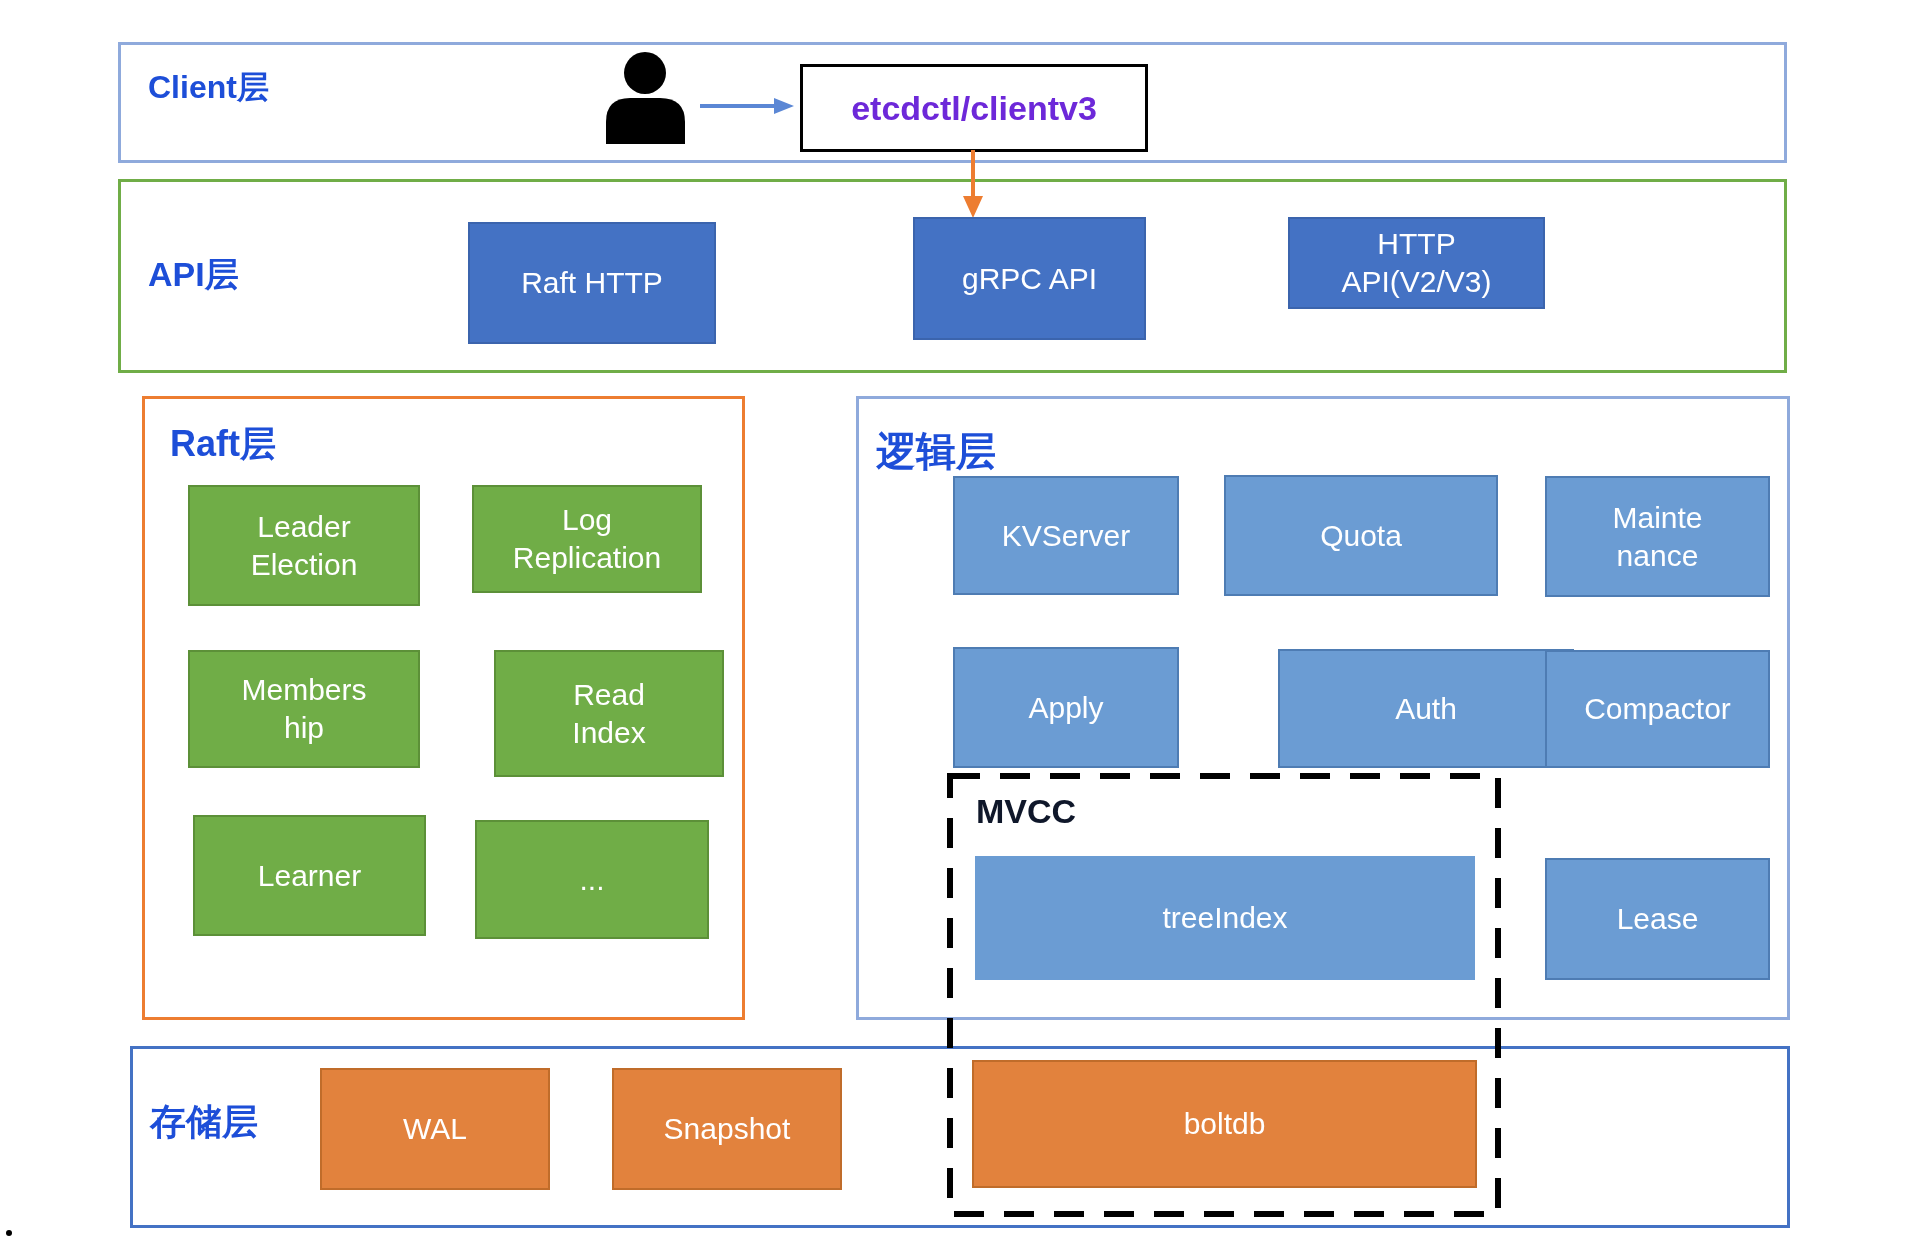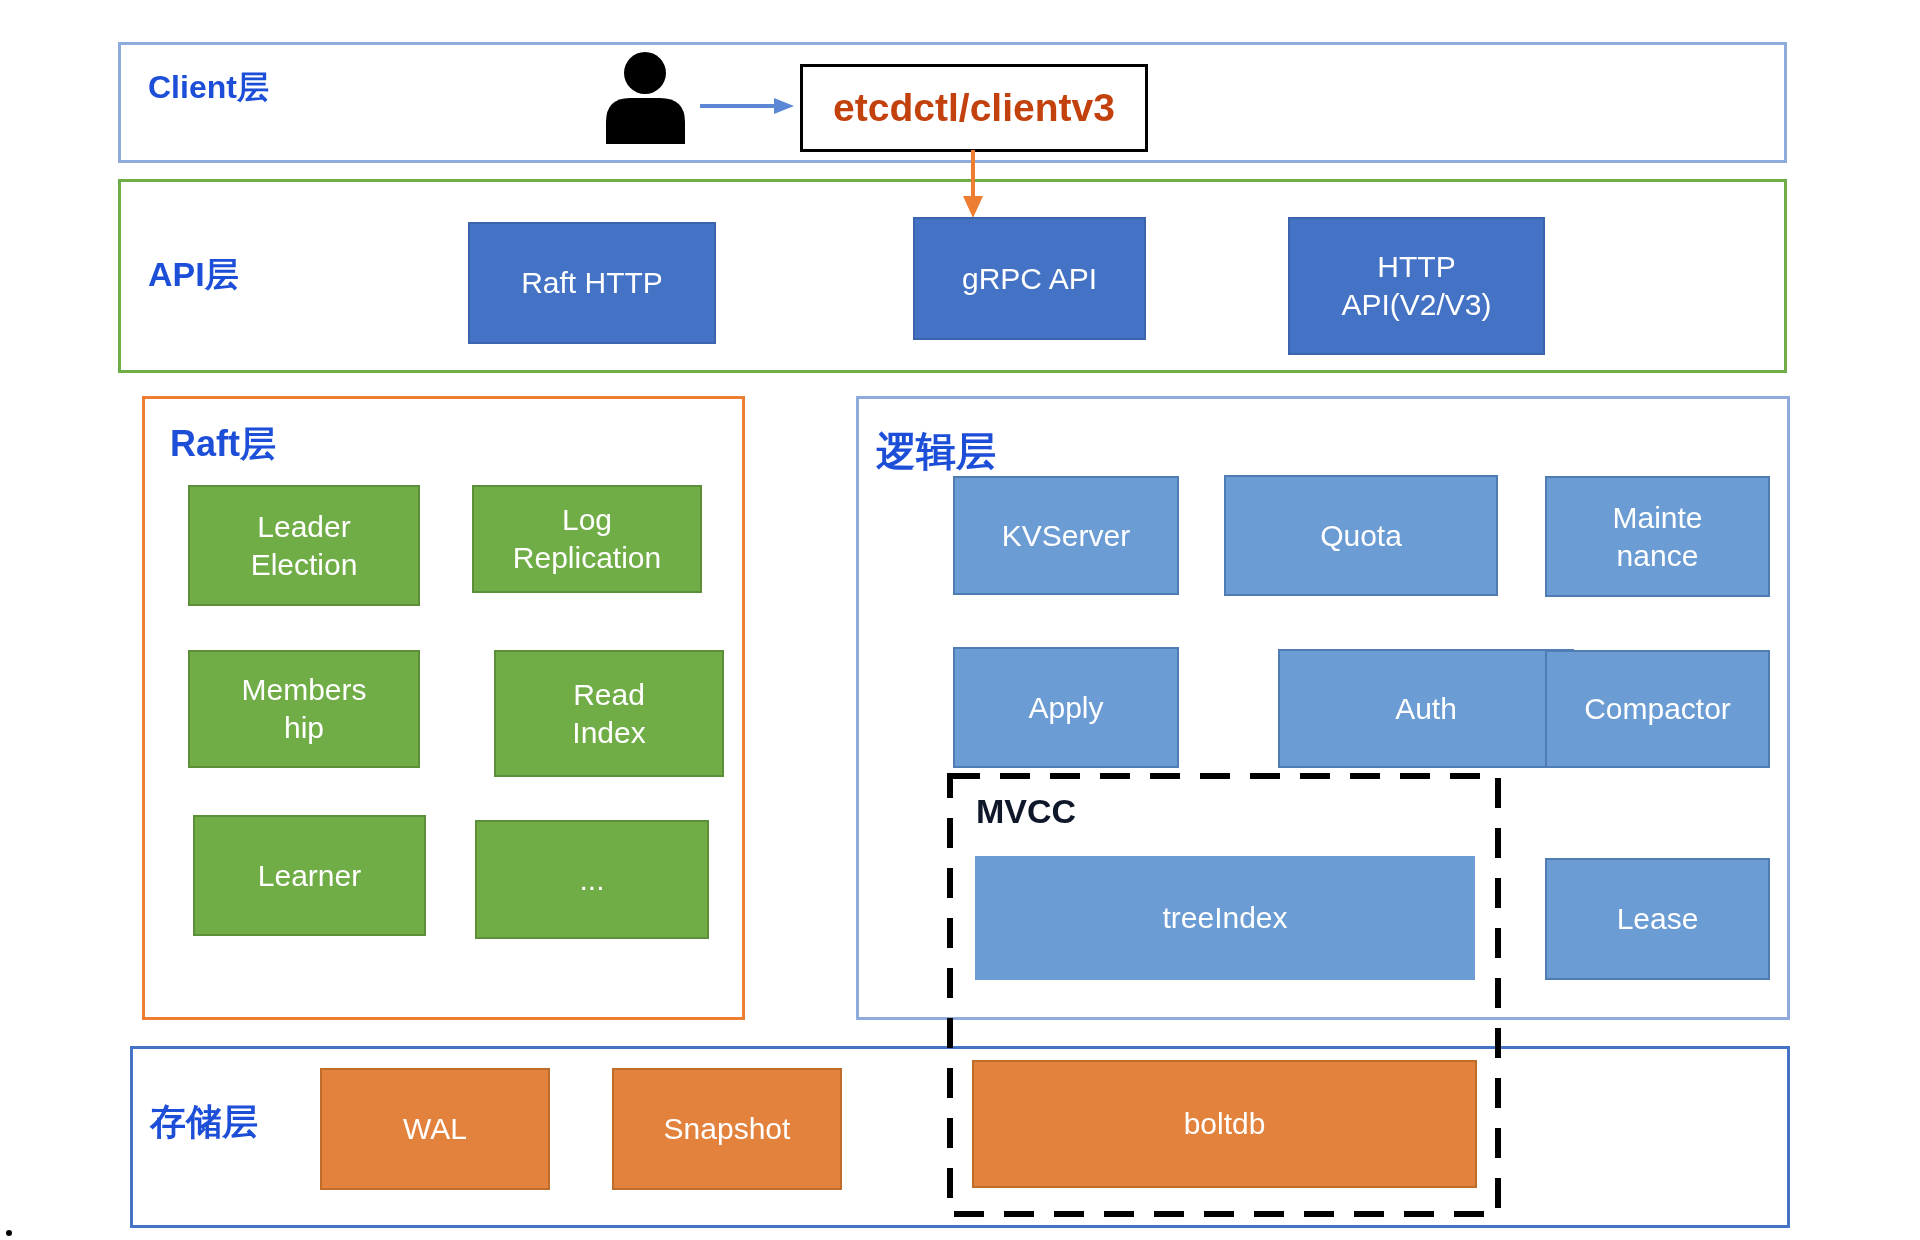--- a/index.html
+++ b/index.html
@@ -25,22 +25,22 @@
     display:flex;align-items:center;justify-content:center;
     text-align:center;color:#ffffff;
     font-size:30px;line-height:38px;font-weight:400;
   }
   .node .ln{display:block;}
   .box-darkblue{background:#4472C4;border:2px solid #3B64AD;}
   .box-lightblue{background:#6B9CD3;border:2px solid #4E7CB3;}
   .box-green{background:#70AD47;border:2px solid #5C9038;}
   .box-orange{background:#E2823D;border:2px solid #C06C2A;}
   .box-white{
-    background:#ffffff;border:3px solid #000000;color:#c2410c;
-    font-weight:700;font-size:39px;
+    background:#ffffff;border:3px solid #000000;color:#6d28d9;
+    font-weight:700;font-size:34px;
     display:flex;align-items:center;justify-content:center;
   }
   .mvcc-label{color:#0f172a;font-weight:600;font-size:34px;}
   .stray-dot{left:6px;top:1230px;width:6px;height:6px;background:#000;border-radius:50%;}
 </style>
 </head>
 <body>
 
 <div id="canvas">
 
@@ -74,21 +74,21 @@
   <div class="abs layer-label" style="left:148px;top:252px;font-size:34px;">API层</div>
 
   <div class="abs node box-darkblue" style="left:468px;top:222px;width:248px;height:122px;">
     <span>Raft HTTP</span>
   </div>
 
   <div class="abs node box-darkblue" style="left:913px;top:217px;width:233px;height:123px;">
     <span>gRPC API</span>
   </div>
 
-  <div class="abs node box-darkblue" style="left:1288px;top:217px;width:257px;height:138px;">
+  <div class="abs node box-darkblue" style="left:1288px;top:217px;width:257px;height:92px;">
     <span>
       <span class="ln">HTTP</span>
       <span class="ln">API(V2/V3)</span>
     </span>
   </div>
 
   <div class="abs layer-label" style="left:170px;top:420px;font-size:36px;">Raft层</div>
 
   <div class="abs node box-green" style="left:188px;top:485px;width:232px;height:121px;">
     <span>

